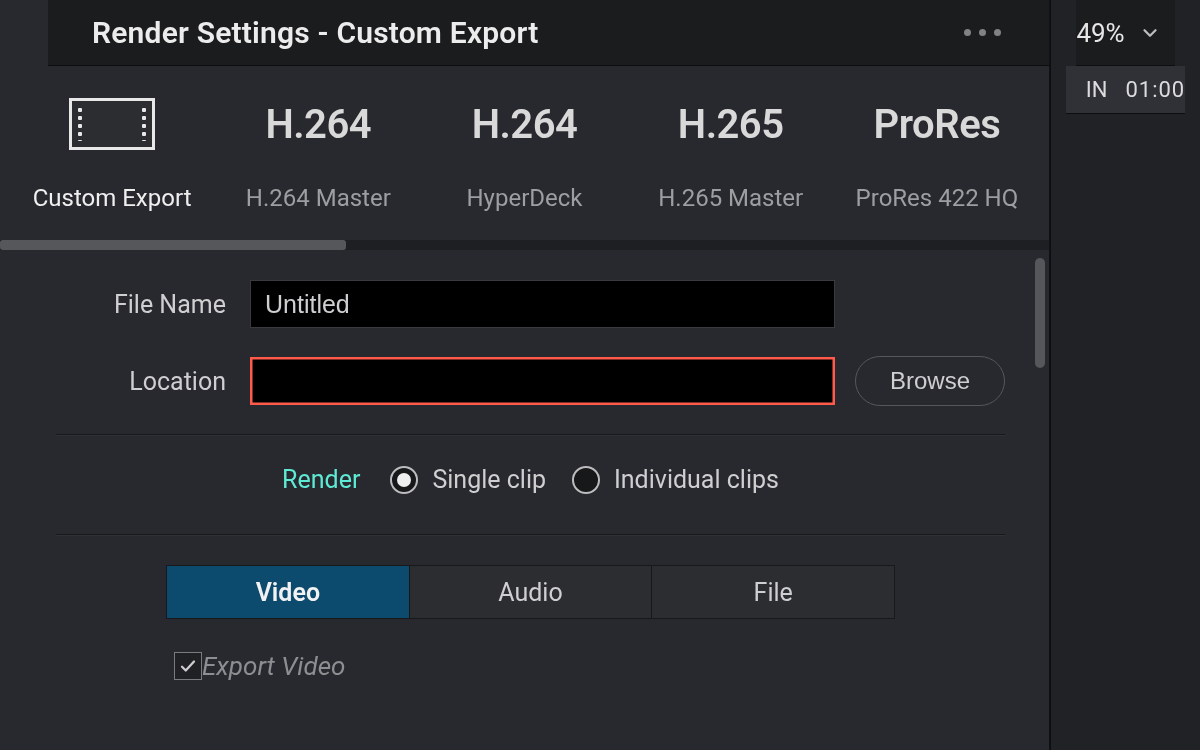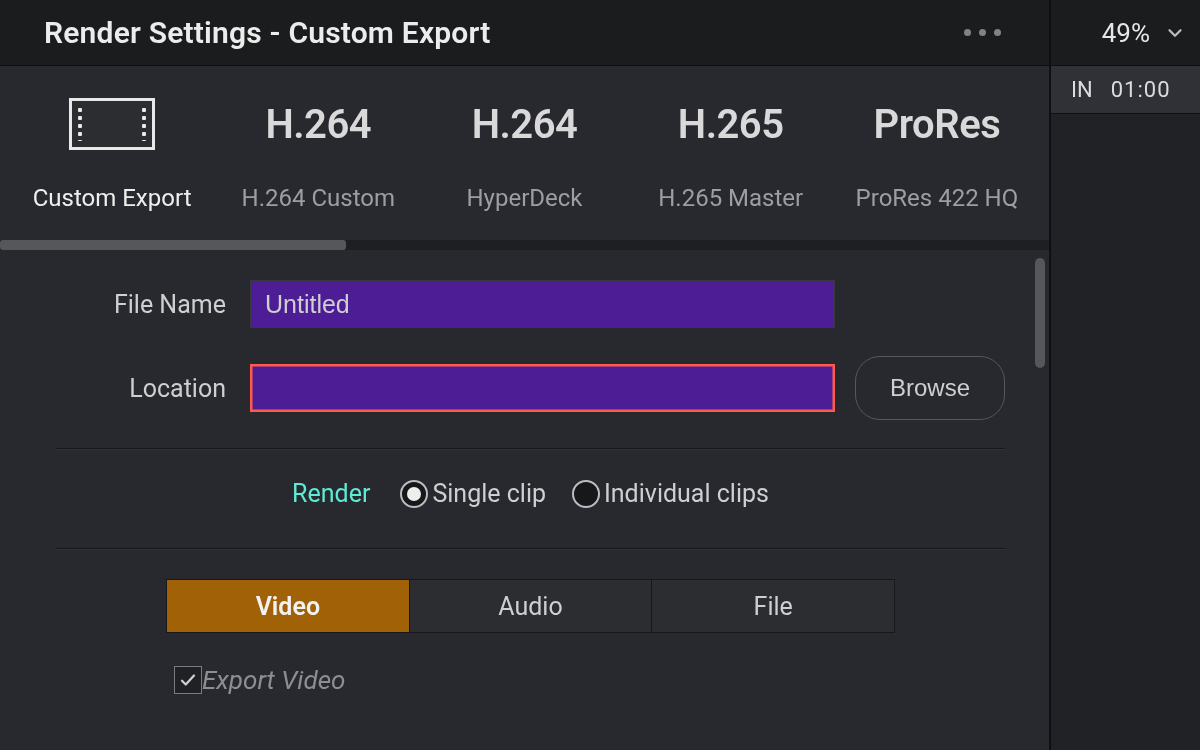--- a/index.html
+++ b/index.html
@@ -24,20 +24,21 @@
     background: #28292e;
     border-right: 1px solid #101113;
   }
   .titlebar {
     height: 66px;
     display: flex;
     align-items: center;
     padding: 0 46px 0 44px;
     background: #1b1c1e;
     border-bottom: 1px solid #0d0e10;
+    margin-left: 48px;
   }
   .titlebar h1 {
     font-size: 30px;
     font-weight: 600;
     color: #ececec;
     letter-spacing: 0.2px;
     flex: 1;
   }
   .ellipsis {
     display: flex;
@@ -145,34 +146,34 @@
   .field-row label {
     width: 170px;
     text-align: right;
     font-size: 25px;
     color: #cfcfd1;
     margin-right: 24px;
   }
   .text-input {
     flex: 0 0 585px;
     height: 48px;
-    background: #4c1d95;
+    background: #000000;
     border: 1px solid #3a3b3e;
     color: #cfcfd1;
     font-size: 25px;
     padding: 0 14px;
     outline: none;
   }
   .text-input.invalid {
     border: 2px solid #ff5a4a;
     box-shadow: 0 0 0 0.5px #ff5a4a inset;
   }
   .browse-btn {
     margin-left: 20px;
-    height: 64px;
+    height: 50px;
     padding: 0 34px;
     border-radius: 25px;
     background: transparent;
     border: 1.5px solid #56575b;
     color: #cfcfd1;
     font-size: 24px;
     cursor: pointer;
   }
 
   .divider {
@@ -206,21 +207,21 @@
   .radio.filled::after {
     content: "";
     width: 14px; height: 14px;
     border-radius: 50%;
     background: #eeeeee;
   }
   .radio + span {
     font-size: 25px;
     color: #cfcfd1;
   }
-  .radio-group { display: inline-flex; align-items: center; gap: 4px; }
+  .radio-group { display: inline-flex; align-items: center; gap: 14px; }
 
   
   .tabs {
     display: flex;
     margin: 0 110px;
     border: 1px solid #17181a;
   }
   .tab {
     flex: 1;
     height: 52px;
@@ -228,21 +229,21 @@
     align-items: center;
     justify-content: center;
     font-size: 25px;
     color: #cfcfd1;
     cursor: pointer;
     background: #2c2d31;
     border-right: 1px solid #17181a;
   }
   .tab:last-child { border-right: none; }
   .tab.active {
-    background: #a16207;
+    background: #0c4a6e;
     color: #f2f2f2;
     font-weight: 600;
   }
 
   
   .checkrow {
     display: flex;
     align-items: center;
     gap: 0;
     padding: 32px 0 0 118px;
@@ -260,20 +261,21 @@
   }
   .chk svg { width: 18px; height: 18px; }
 
   
   .right {
     width: 152px;
     background: #212226;
     display: flex;
     flex-direction: column;
     border-left: 1px solid #0d0e10;
+    align-items: center;
   }
   .right-top {
     height: 66px;
     display: flex;
     align-items: center;
     justify-content: flex-end;
     gap: 14px;
     padding: 0 14px 0 0;
     border-bottom: 1px solid #0d0e10;
     background: #1b1c1e;
@@ -325,21 +327,21 @@
         <div class="preset-icon">
           <div class="filmstrip"></div>
         </div>
         <div class="preset-label">Custom Export</div>
       </div>
 
       <div class="preset">
         <div class="preset-icon">
           <div class="codec">H.264</div>
         </div>
-        <div class="preset-label">H.264 Custom</div>
+        <div class="preset-label">H.264 Master</div>
       </div>
 
       <div class="preset">
         <div class="preset-icon">
           <div class="codec">H.264</div>
         </div>
         <div class="preset-label">HyperDeck</div>
       </div>
 
       <div class="preset">

